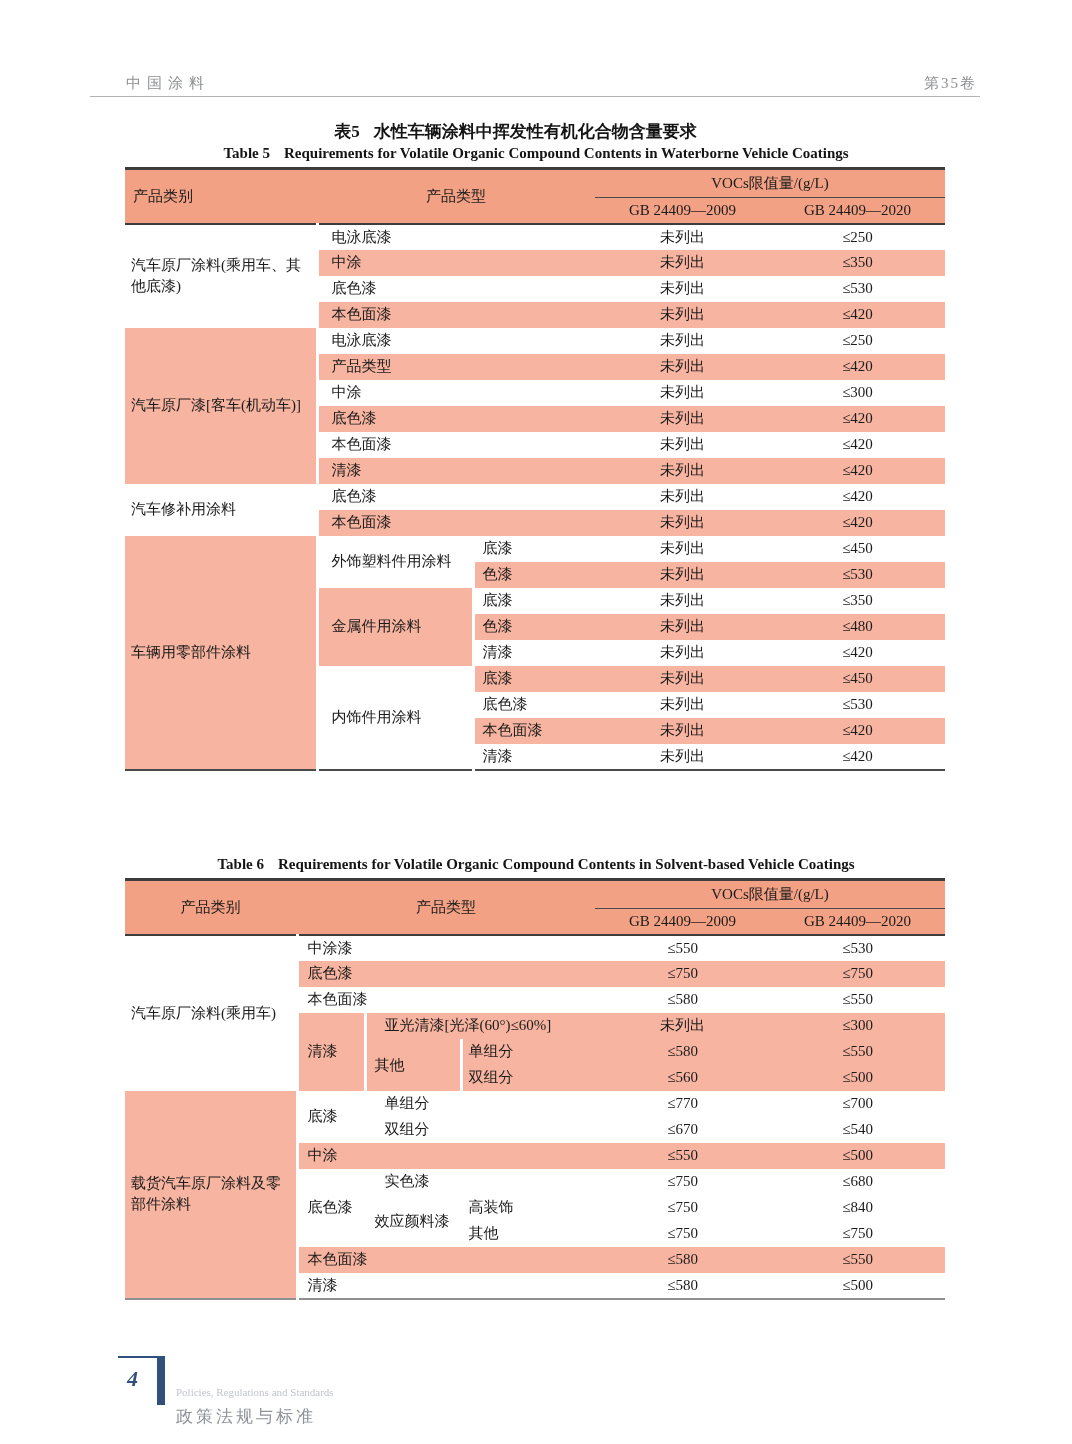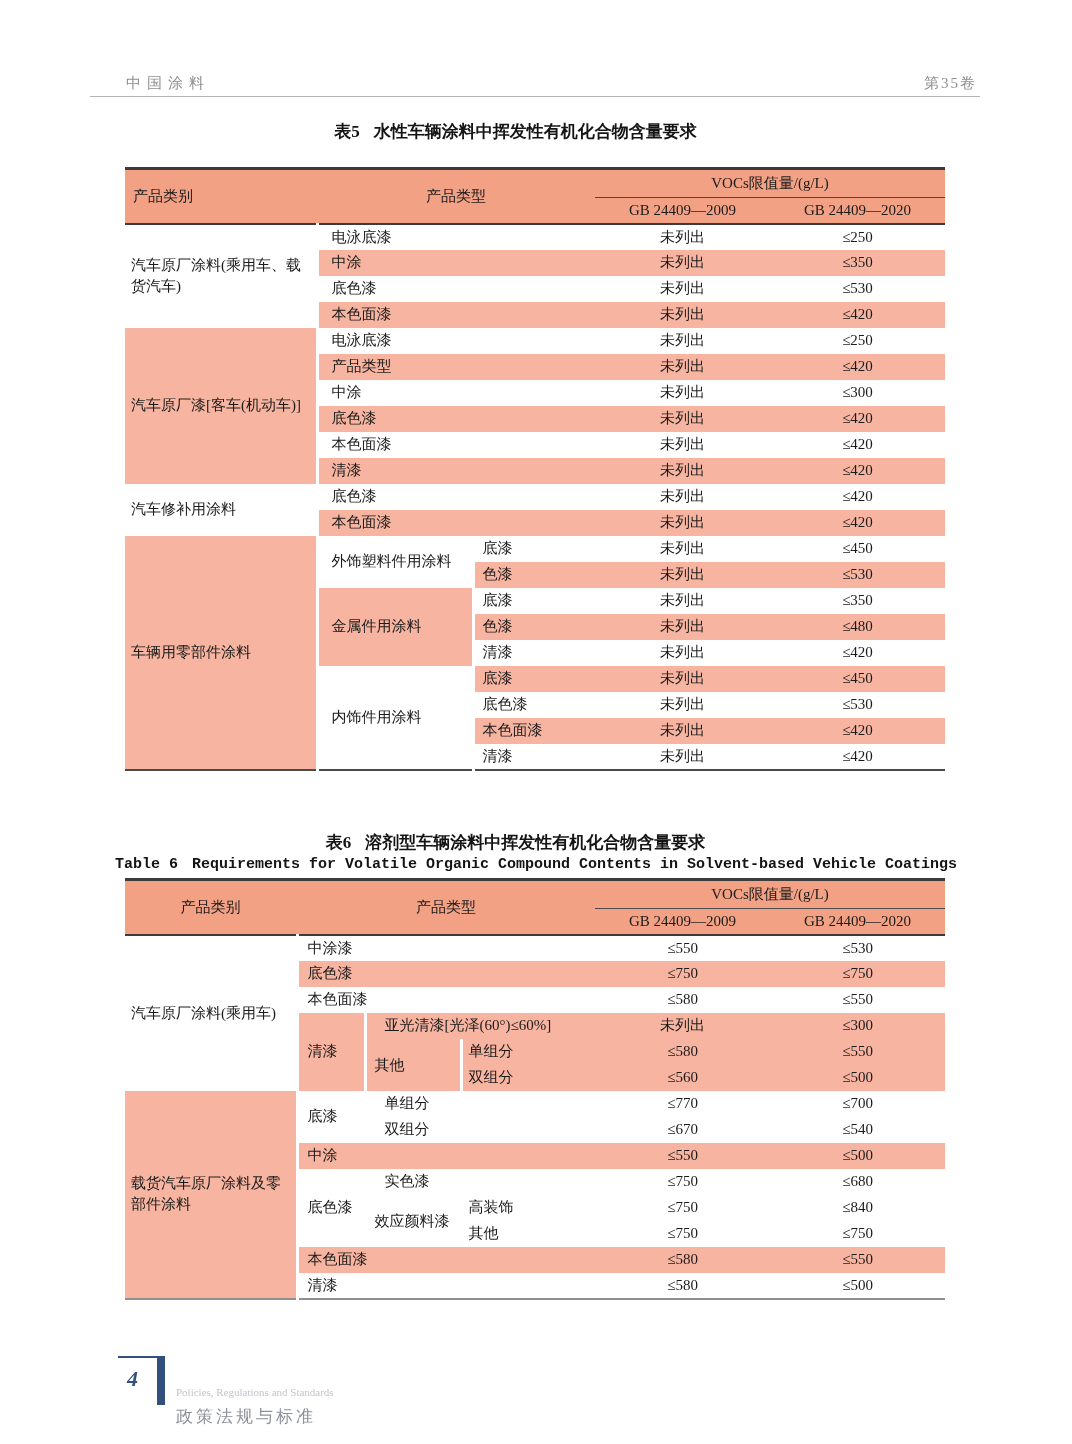--- a/index.html
+++ b/index.html
@@ -60,20 +60,23 @@
 
 <div class="page">
 
   <div class="journal">中国涂料</div>
   <div class="volume">第35卷</div>
   <div class="header-rule"></div>
 
   <div class="tbl-title-zh" style="top:120px;">
     <span>表5</span><span class="gap"></span><span>水性车辆涂料中挥发性有机化合物含量要求</span>
   </div>
+  <div class="tbl-title-en" style="top:145px;">
+    <span>Table 5</span><span class="gap"></span><span>Requirements for Volatile Organic Compound Contents in Waterborne Vehicle Coatings</span>
+  </div>
 
   <table class="tbl t5">
     <colgroup>
         <col style="width:192px">
         <col style="width:156px">
         <col style="width:122px">
         <col style="width:175px">
         <col style="width:175px">
       </colgroup>
     <thead>
@@ -82,21 +85,21 @@
         <th class="typeh" colspan="2" rowspan="2">产品类型</th>
         <th class="voch" colspan="2">VOCs限值量/(g/L)</th>
       </tr>
       <tr class="h2">
         <th class="gbh">GB 24409—2009</th>
         <th class="gbh">GB 24409—2020</th>
       </tr>
     </thead>
     <tbody>
       <tr>
-        <td class="cat w sep" rowspan="4">汽车原厂涂料(乘用车、载货汽车)</td>
+        <td class="cat w sep" rowspan="4">汽车原厂涂料(乘用车、其他底漆)</td>
         <td class="type w" colspan="2">电泳底漆</td>
         <td class="val w">未列出</td>
         <td class="val w">≤250</td>
       </tr>
       <tr>
         <td class="type s" colspan="2">中涂</td>
         <td class="val s">未列出</td>
         <td class="val s">≤350</td>
       </tr>
       <tr>
@@ -196,24 +199,21 @@
         <td class="val s">≤420</td>
       </tr>
       <tr>
         <td class="t3 w">清漆</td>
         <td class="val w">未列出</td>
         <td class="val w">≤420</td>
       </tr>
     </tbody>
   </table>
 
-  <div class="tbl-title-zh" style="top:831px;">
-    <span>表6</span><span class="gap"></span><span>溶剂型车辆涂料中挥发性有机化合物含量要求</span>
-  </div>
-  <div class="tbl-title-en" style="top:856px;font-family:Liberation Mono, monospace;">
+  <div class="tbl-title-en" style="top:856px;">
     <span>Table 6</span><span class="gap"></span><span>Requirements for Volatile Organic Compound Contents in Solvent-based Vehicle Coatings</span>
   </div>
 
   <table class="tbl t6">
     <colgroup>
         <col style="width:172px">
         <col style="width:68px">
         <col style="width:96px">
         <col style="width:134px">
         <col style="width:175px">

